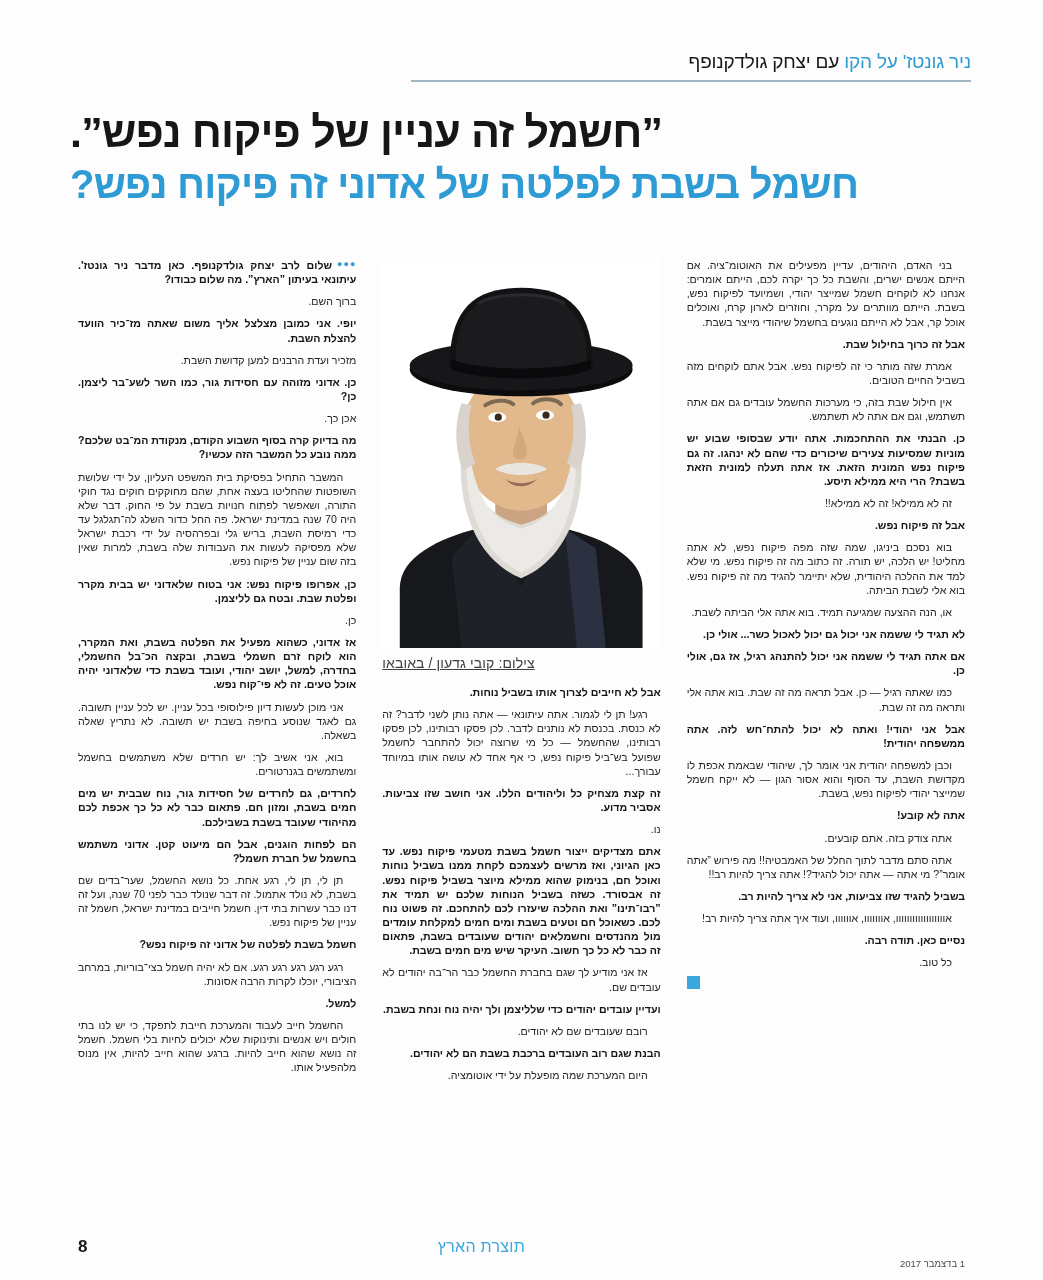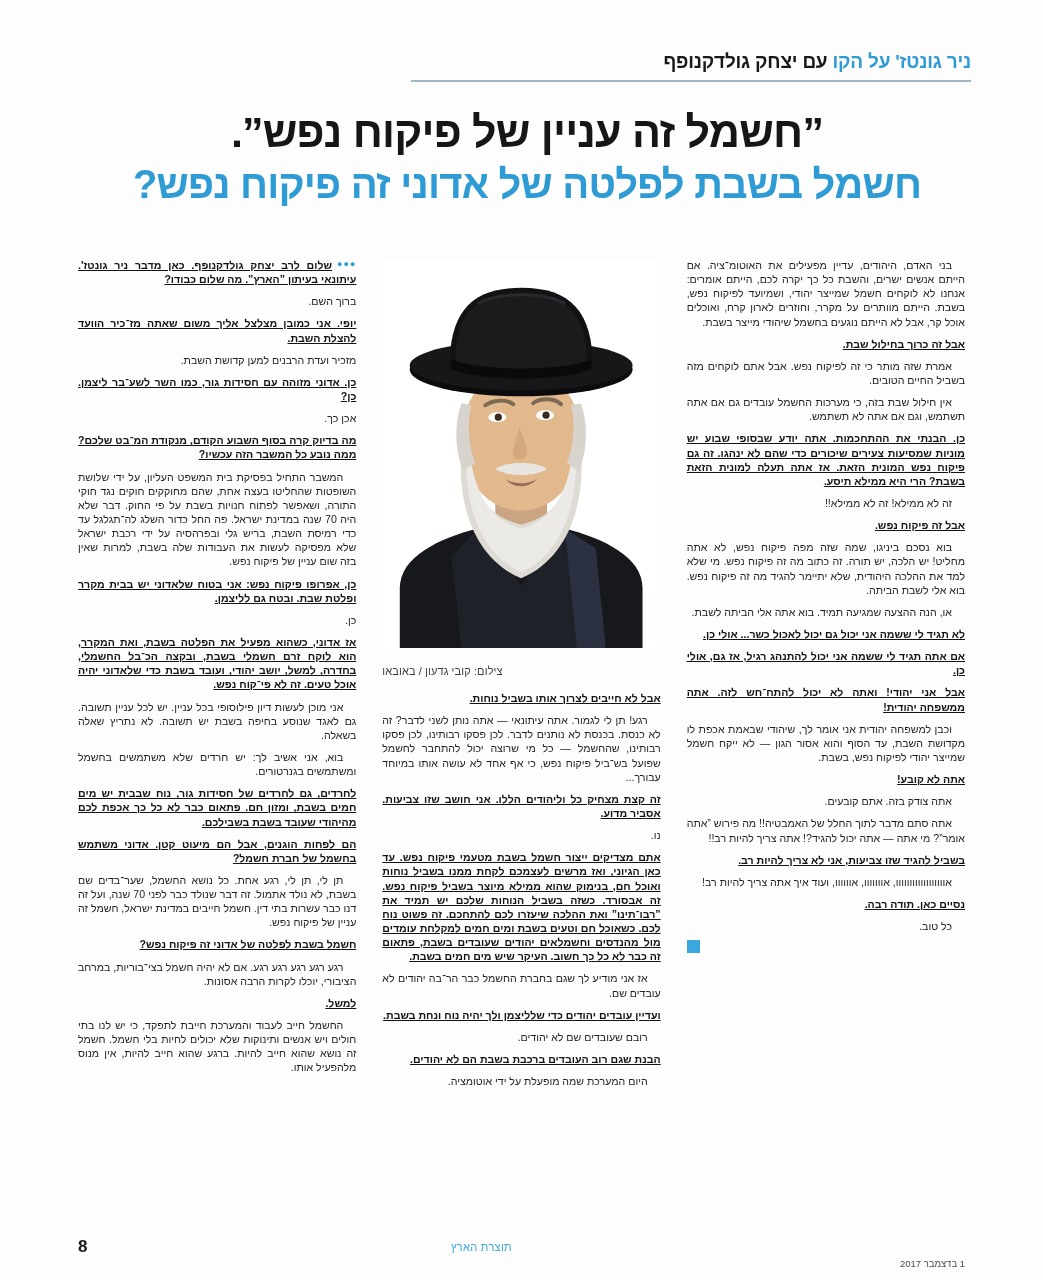--- a/index.html
+++ b/index.html
@@ -25,41 +25,41 @@
   
   .kicker-wrap {
     position: absolute;
     top: 50px;
     right: 72px;
     width: 560px;
     text-align: right;
   }
   .kicker {
     font-size: 19px;
-    font-weight: bold;
+    font-weight: normal;
     letter-spacing: -0.2px;
     line-height: 1.25;
     white-space: nowrap;
   }
   .kicker .blue { color: #2f9bd4; }
   .kicker .dark { color: #16181a; }
   .kicker-rule {
     margin-top: 6px;
     height: 2px;
     background: #9fb6c4;
     width: 100%;
   }
 
   
   .headline-wrap {
     position: absolute;
     top: 108px;
     right: 72px;
-    left: 83px;
-    text-align: center;
+    left: 70px;
+    text-align: left;
   }
   .headline-1 {
     font-size: 43px;
     font-weight: bold;
     color: #141618;
     line-height: 1.12;
     letter-spacing: -0.8px;
     margin: 0;
   }
   .headline-2 {
@@ -96,21 +96,20 @@
     margin: 0;
     color: #1d1f21;
     letter-spacing: 0px;
     word-spacing: 0px;
   }
   .para + .para { margin-top: 8px; }
   .para.indent { text-indent: 13px; }
   .q {
     font-weight: bold;
     color: #111315;
-    text-decoration: underline;
   }
   .a { font-weight: normal; }
 
   
   .lead-dots {
     display: inline-block;
     margin-left: 5px;
     vertical-align: 2px;
     letter-spacing: 1px;
     color: #2f9bd4;
@@ -121,26 +120,27 @@
   
   .photo-box {
     width: 100%;
     height: 390px;
     position: relative;
     background: #ffffff;
     overflow: hidden;
     margin-bottom: 4px;
   }
   .photo-credit {
-    font-size: 11px;
+    font-size: 14px;
     color: #3c3f42;
     text-align: left;
     direction: rtl;
-    margin: 17px 0 14px 0;
+    margin: 7px 0 14px 0;
     letter-spacing: 0.1px;
+    text-decoration: underline;
   }
 
   
   .end-marker {
     width: 13px;
     height: 13px;
     background: #3ba7dc;
     display: block;
     margin-top: 7px;
     margin-right: auto;
@@ -160,21 +160,21 @@
     direction: rtl;
   }
   .footer-page {
     font-size: 17px;
     font-weight: bold;
     color: #16181a;
     min-width: 40px;
     text-align: left;
   }
   .footer-brand {
-    font-size: 11px;
+    font-size: 16px;
     color: #3ba7dc;
     font-weight: normal;
     letter-spacing: 0.3px;
     text-align: center;
   }
   .footer-date {
     font-size: 9.5px;
     color: #4a4d50;
     min-width: 120px;
     text-align: right;
@@ -208,20 +208,21 @@
         <p class="para q"><span>אבל זה כרוך בחילול שבת.</span></p>
         <p class="para a indent"><span>אמרת שזה מותר כי זה לפיקוח נפש. אבל אתם לוקחים מזה בשביל החיים הטובים.</span></p>
         <p class="para a indent"><span>אין חילול שבת בזה, כי מערכות החשמל עובדים גם אם אתה תשתמש, וגם אם אתה לא תשתמש.</span></p>
         <p class="para q"><span>כן. הבנתי את ההתחכמות. אתה יודע שבסופי שבוע יש מוניות שמסיעות צעירים שיכורים כדי שהם לא ינהגו. זה גם פיקוח נפש המונית הזאת. אז אתה תעלה למונית הזאת בשבת? הרי היא ממילא תיסע.</span></p>
         <p class="para a indent"><span>זה לא ממילא! זה לא ממילא!!</span></p>
         <p class="para q"><span>אבל זה פיקוח נפש.</span></p>
         <p class="para a indent"><span>בוא נסכם ביניגו, שמה שזה מפה פיקוח נפש, לא אתה מחליט! יש הלכה, יש תורה. זה כתוב מה זה פיקוח נפש. מי שלא למד את ההלכה היהודית, שלא יתיימר להגיד מה זה פיקוח נפש. בוא אלי לשבת הביתה.</span></p>
         <p class="para a indent"><span>או, הנה ההצעה שמגיעה תמיד. בוא אתה אלי הביתה לשבת.</span></p>
         <p class="para q"><span>לא תגיד לי ששמה אני יכול גם יכול לאכול כשר... אולי כן.</span></p>
         <p class="para q"><span>אם אתה תגיד לי ששמה אני יכול להתנהג רגיל, אז גם, אולי כן.</span></p>
+        <p class="para a indent"><span>כמו שאתה רגיל — כן. אבל תראה מה זה שבת. בוא אתה אלי ותראה מה זה שבת.</span></p>
         <p class="para q"><span>אבל אני יהודי! ואתה לא יכול להתח־חש לזה. אתה ממשפחה יהודית!</span></p>
         <p class="para a indent"><span>וכבן למשפחה יהודית אני אומר לך, שיהודי שבאמת אכפת לו מקדושת השבת, עד הסוף והוא אסור הגון — לא ייקח חשמל שמייצר יהודי לפיקוח נפש, בשבת.</span></p>
         <p class="para q"><span>אתה לא קובע!</span></p>
         <p class="para a indent"><span>אתה צודק בזה. אתם קובעים.</span></p>
         <p class="para a indent"><span>אתה סתם מדבר לתוך החלל של האמבטיה!! מה פירוש ”אתה אומר”? מי אתה — אתה יכול להגיד?! אתה צריך להיות רב!!</span></p>
         <p class="para q"><span>בשביל להגיד שזו צביעות, אני לא צריך להיות רב.</span></p>
         <p class="para a indent"><span>אוווווווווווווווווו, אווווווו, אוווווו, ועוד איך אתה צריך להיות רב!</span></p>
         <p class="para q"><span>נסיים כאן. תודה רבה.</span></p>
         <p class="para a indent"><span>כל טוב.</span></p>
         <span class="end-marker"></span>

